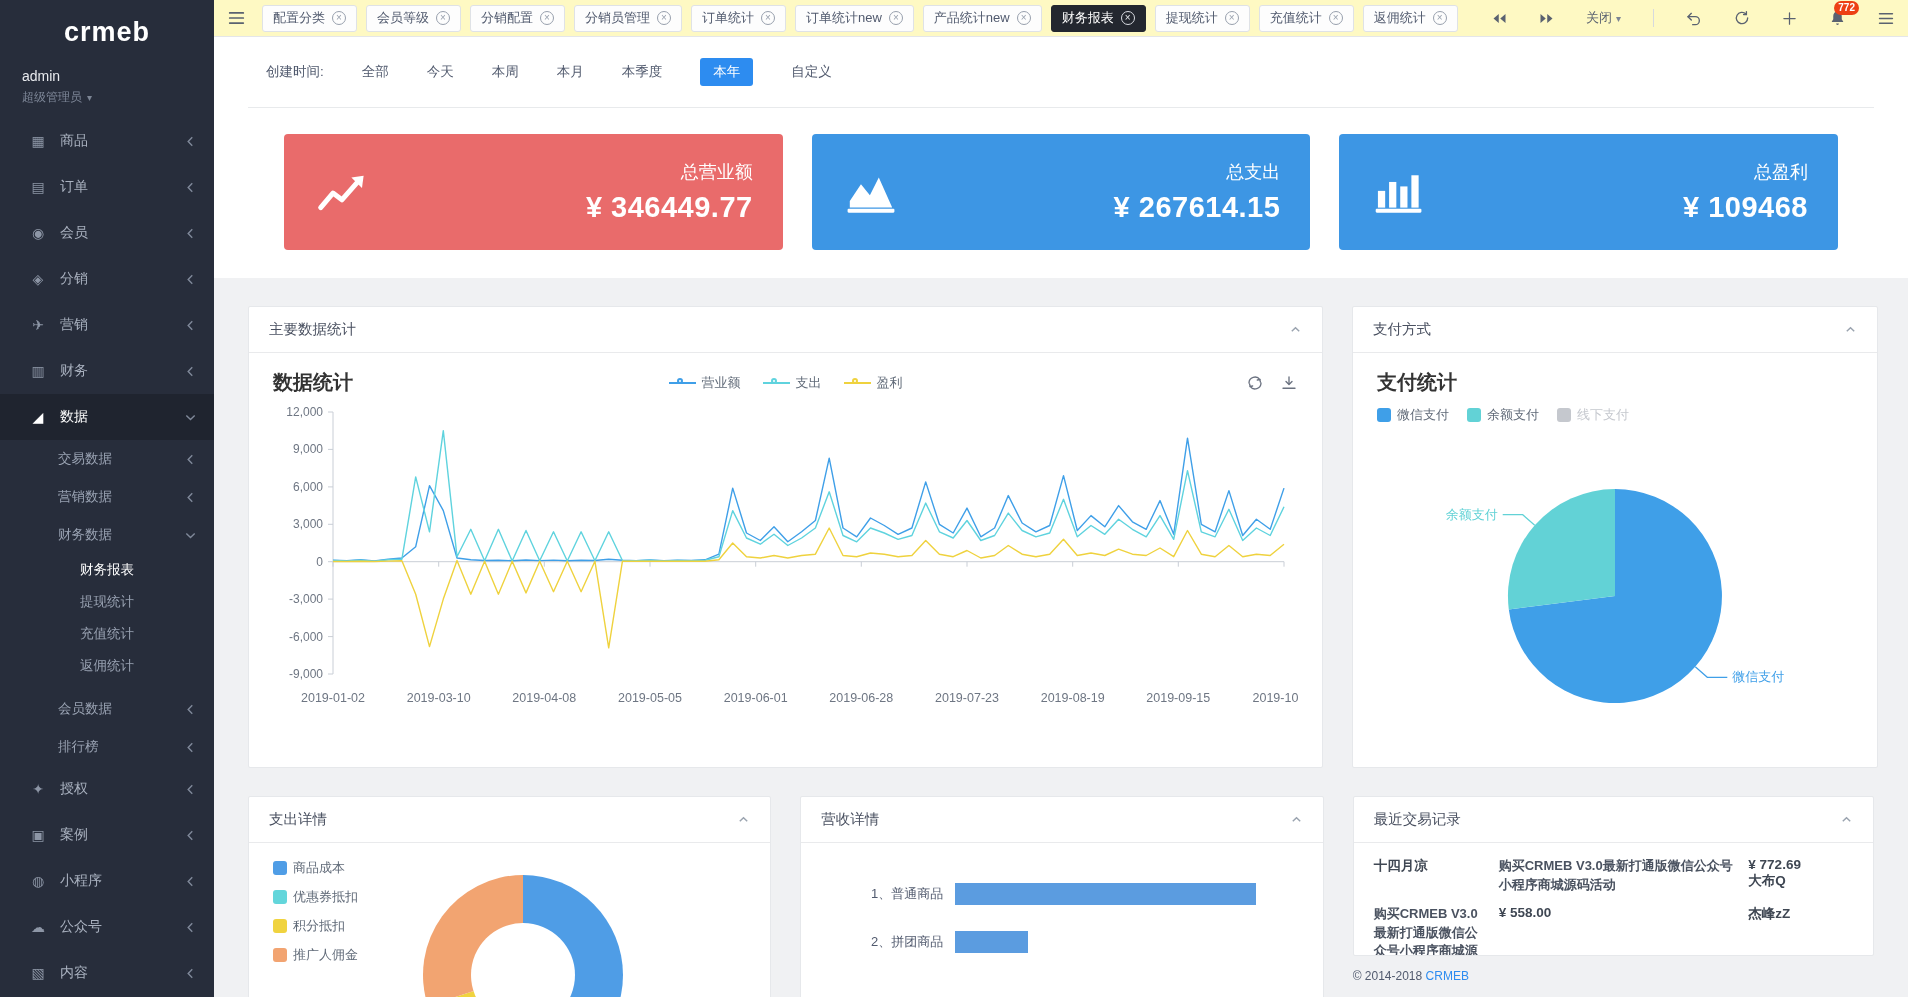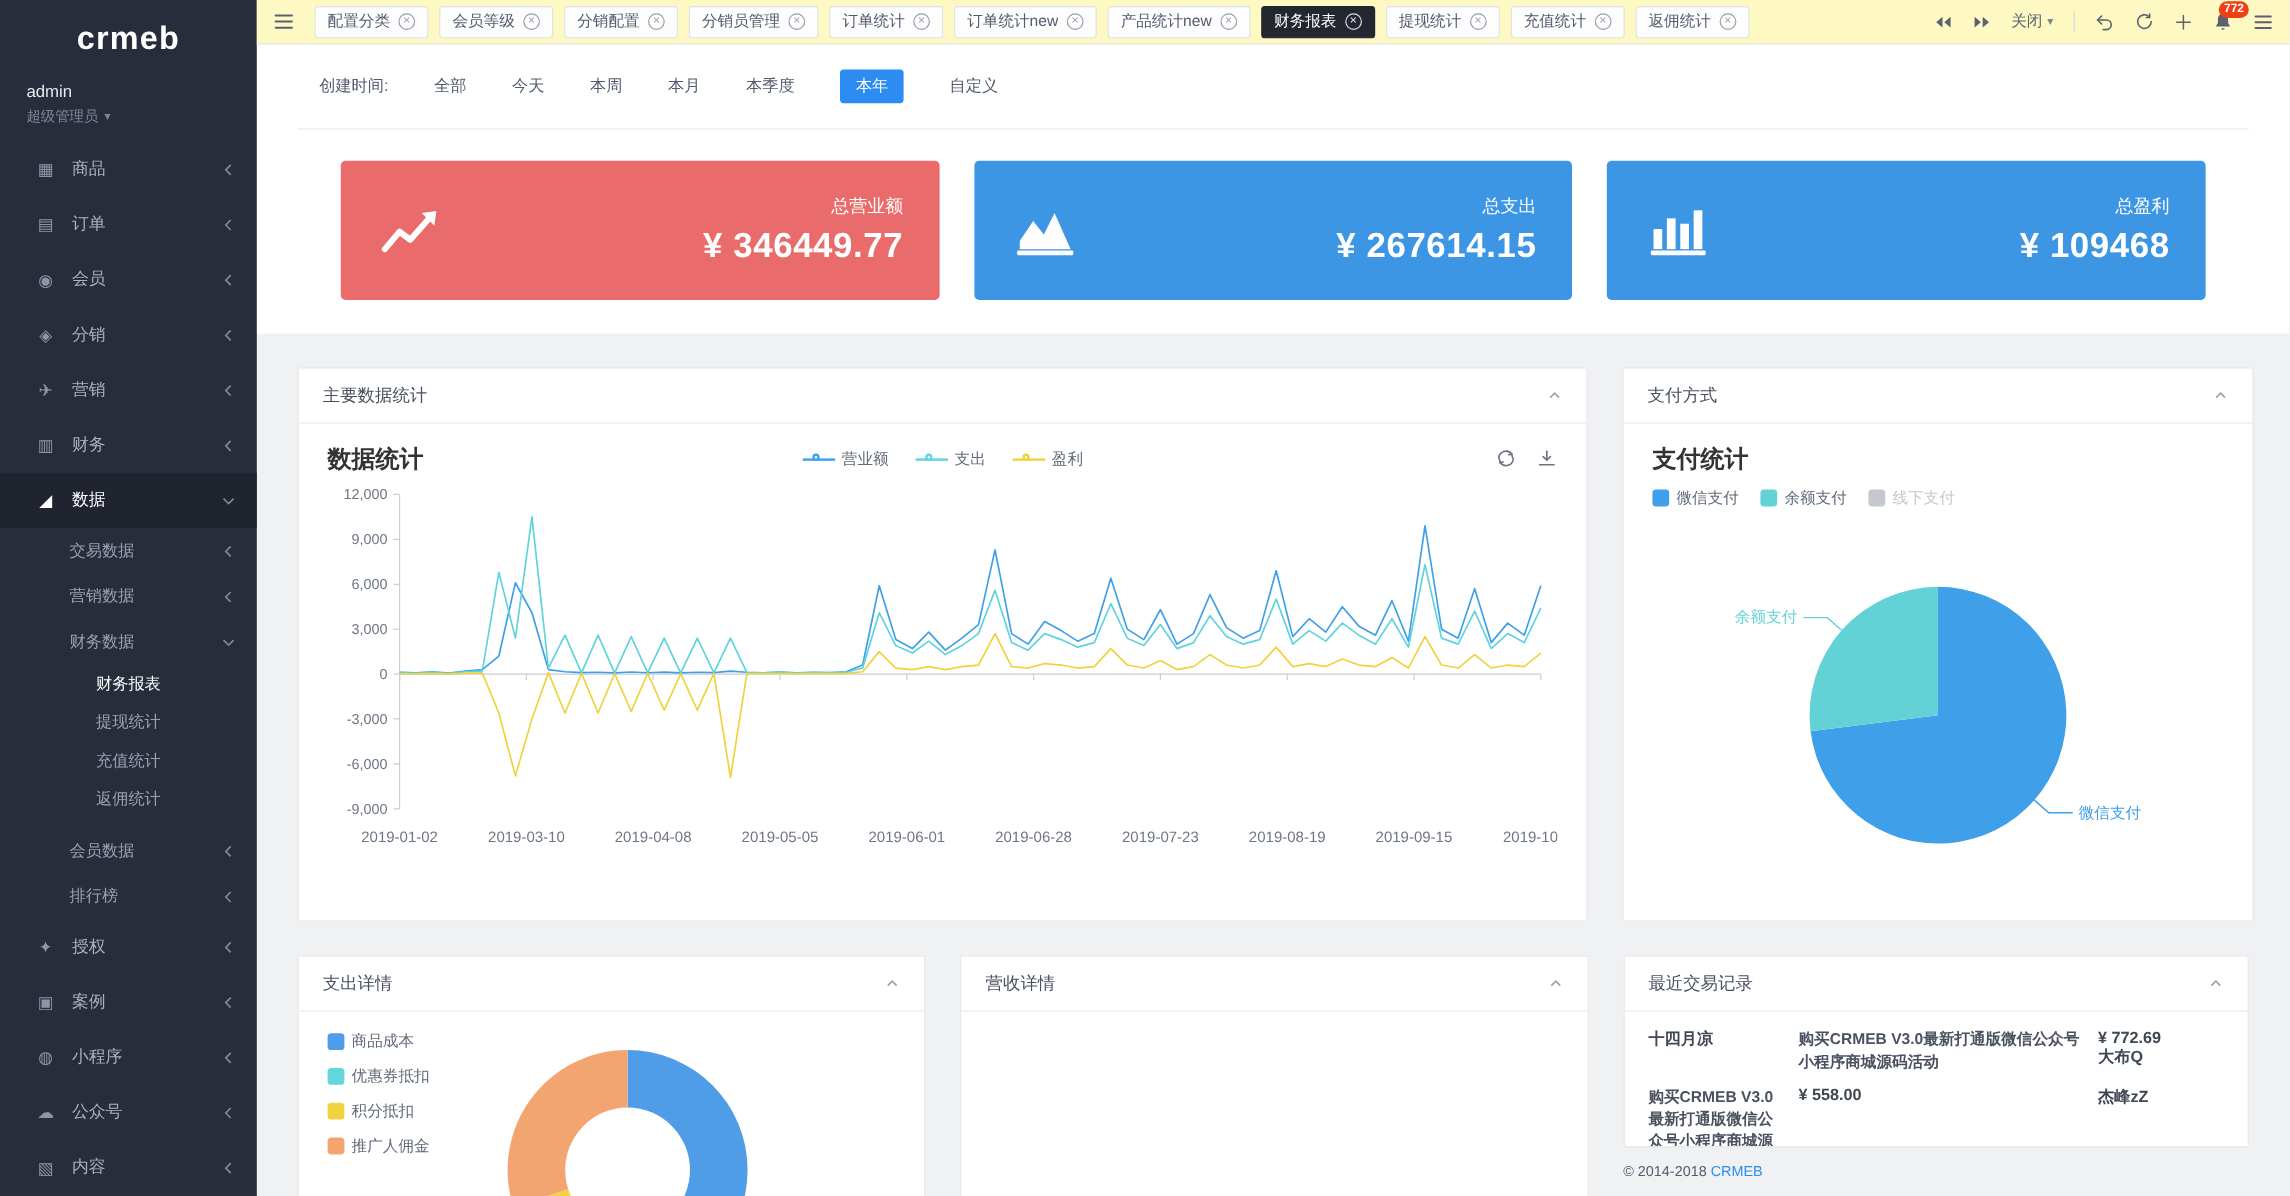--- a/index.html
+++ b/index.html
@@ -23,39 +23,39 @@
 .ssmi.active{color:#fff}
 
 .main{flex:1;display:flex;flex-direction:column;min-width:0}
 .tabbar{height:37px;background:#fef9c3;border-bottom:1px solid #e4e6e9;display:flex;align-items:center;flex:0 0 37px}
 .burger{width:44px;height:100%;display:flex;align-items:center;justify-content:center;color:#5a6270;cursor:pointer}
 .tabs{display:flex;gap:9px;margin-left:4px;align-items:center;flex:1;overflow:hidden}
 .tab{height:27px;display:flex;align-items:center;gap:7px;padding:0 10px;background:#fdfdfd;border:1px solid #dfe2e6;border-radius:3px;font-size:13px;color:#515a6e;white-space:nowrap;cursor:pointer}
 .tab .x{width:14px;height:14px;border:1px solid #98a0ad;border-radius:50%;display:flex;align-items:center;justify-content:center;font-size:10px;color:#98a0ad;line-height:1}
 .tab.active{background:#23272f;border-color:#23272f;color:#fff}
 .tab.active .x{border-color:#d7dae0;color:#e8eaee}
-.tbr{display:flex;align-items:center;gap:17px;padding:0 14px;color:#5a6270;margin-left:auto}
+.tbr{display:flex;align-items:center;gap:32px;padding:0 14px;color:#5a6270;margin-left:auto}
 .tbtn{display:flex;align-items:center;gap:4px;font-size:13px;cursor:pointer}
 .vdiv{width:1px;height:18px;background:#d6d9de}
 .bell{position:relative}
 .badge{position:absolute;top:-9px;right:-13px;background:#ed4014;color:#fff;font-size:10px;font-weight:bold;padding:1px 4px;border-radius:8px;line-height:1.2}
 .caret{font-size:10px;color:#7c8594}
 
 .content{flex:1;overflow:hidden;position:relative}
 .topwhite{background:#fff;padding-bottom:28px}
 .filter-row{display:flex;align-items:center;height:70px;padding:0 52px;font-size:13.5px;color:#515a6e;gap:38px}
 .fopt{cursor:pointer}
 .fopt.sel{background:#2d8cf0;color:#fff;padding:5px 13px;border-radius:3px}
 .fdivider{height:1px;background:#e8eaec;margin:0 34px}
 .cards{display:flex;gap:29px;padding:26px 70px 0}
 .card{flex:1;height:116px;border-radius:4px;display:flex;align-items:center;padding:0 30px;color:#fff}
 .cicon{width:58px;height:58px;display:inline-block}
 .cicon svg{width:100%;height:100%}
 .cright{margin-left:auto;text-align:right}
-.clabel{font-size:15px;margin-bottom:7px}
+.clabel{font-size:18px;margin-bottom:7px}
 .cvalue{font-size:29px;font-weight:bold;letter-spacing:.5px}
 .prow{display:flex;gap:29px;margin:28px 34px 0}
 .panel{background:#fff;border:1px solid #e6e8eb;border-radius:2px}
 .phead{height:46px;display:flex;align-items:center;justify-content:space-between;padding:0 20px;font-size:14.5px;color:#495060;border-bottom:1px solid #e9eaec}
 .pchev{color:#9aa3af;display:flex;cursor:pointer}
 .p-main{flex:2.05;height:462px}
 .p-pay{flex:1;height:462px}
 .pbody{padding:16px 24px 0}
 .chart-top{display:flex;align-items:center;position:relative;margin-bottom:4px}
 .chart-title{font-size:20px;font-weight:bold;color:#333}
@@ -598,20 +598,30 @@
 
         <section class="panel p-rev">
           <div class="phead">
             <span>营收详情</span>
             <span class="pchev">
               <svg width="13" height="13" viewBox="0 0 14 14" fill="none" stroke="currentColor" stroke-width="1.5">
                   <path d="M3 9l4-4 4 4"></path>
                 </svg>
             </span>
           </div>
+          <div class="rev-body" id="bars">
+              <div class="bar-row">
+                <span class="bar-label">1、普通商品</span>
+                <span class="bar" style="width: 300.2px; background: rgb(91, 156, 224);"></span>
+              </div>
+              <div class="bar-row">
+                <span class="bar-label">2、拼团商品</span>
+                <span class="bar" style="width: 72.2px; background: rgb(91, 156, 224);"></span>
+              </div>
+            </div>
         </section>
 
         <div class="p-col">
           <section class="panel p-recent">
             <div class="phead">
               <span>最近交易记录</span>
               <span class="pchev">
                 <svg width="13" height="13" viewBox="0 0 14 14" fill="none" stroke="currentColor" stroke-width="1.5">
                     <path d="M3 9l4-4 4 4"></path>
                   </svg>

